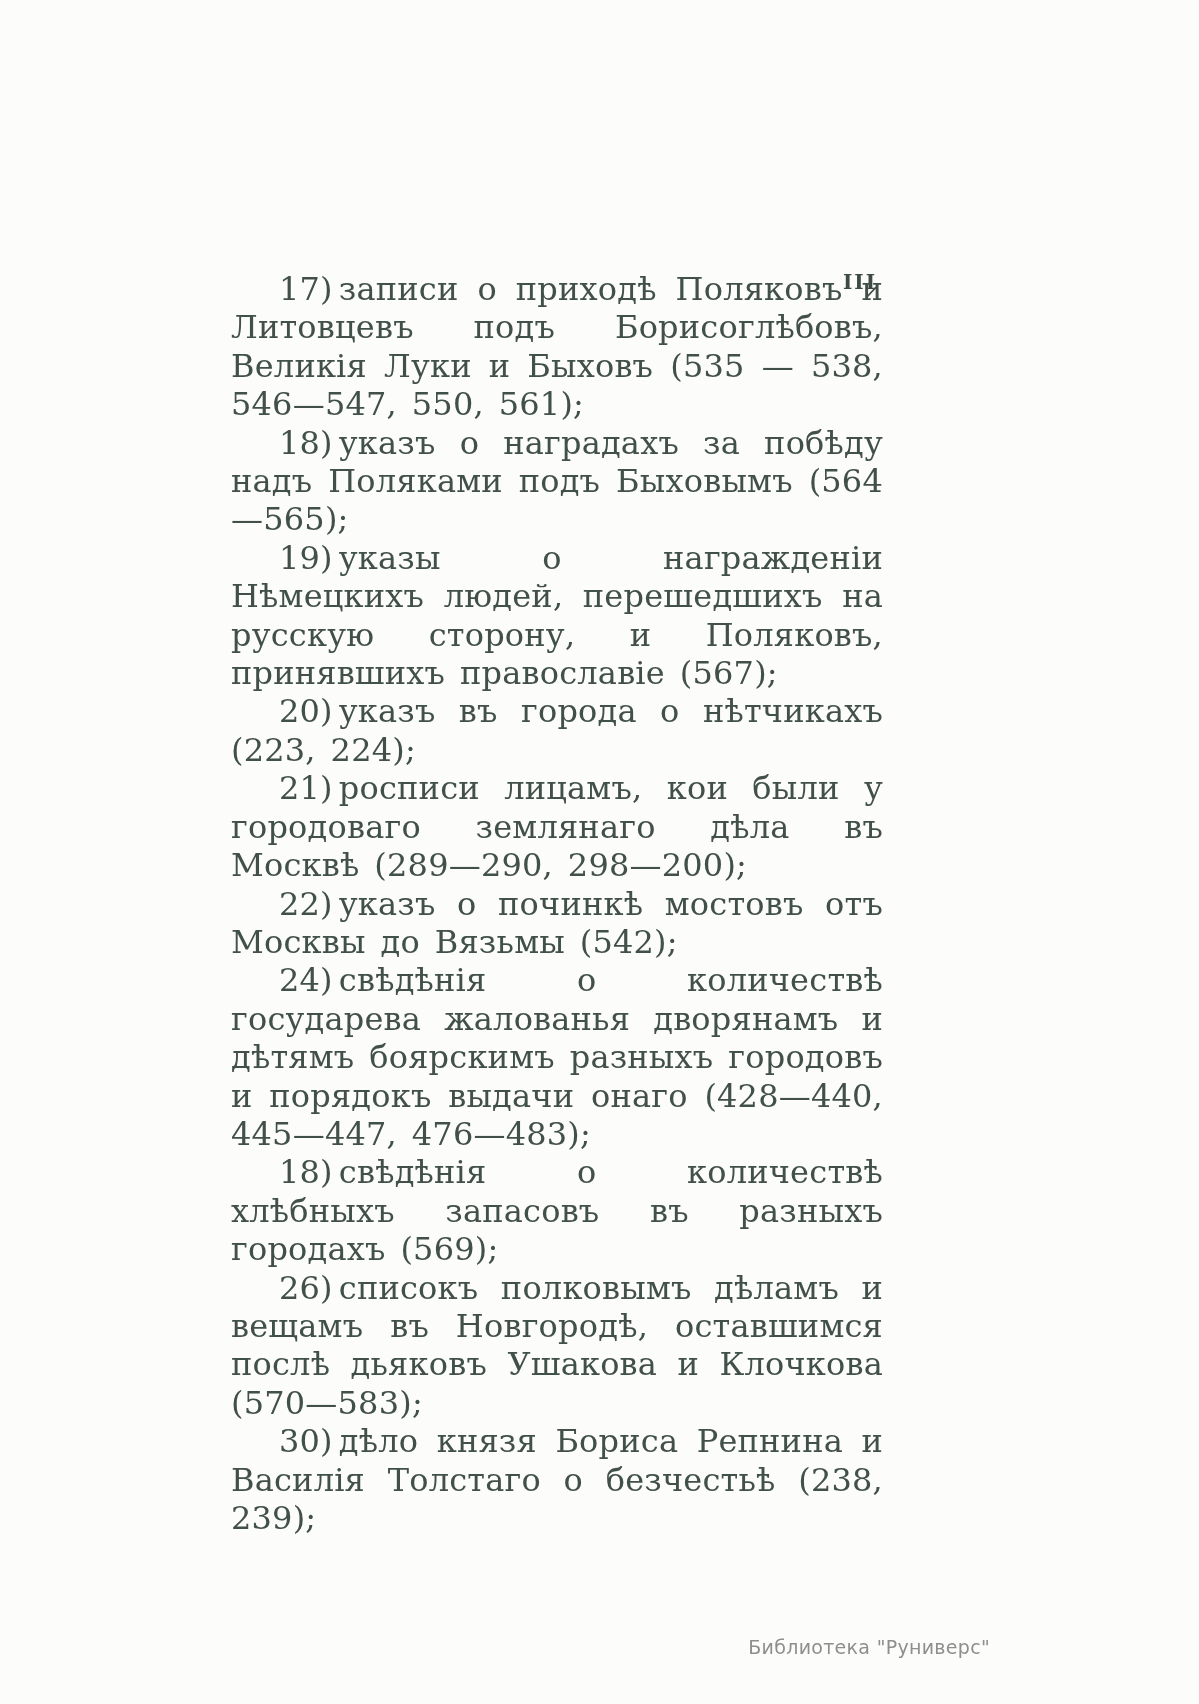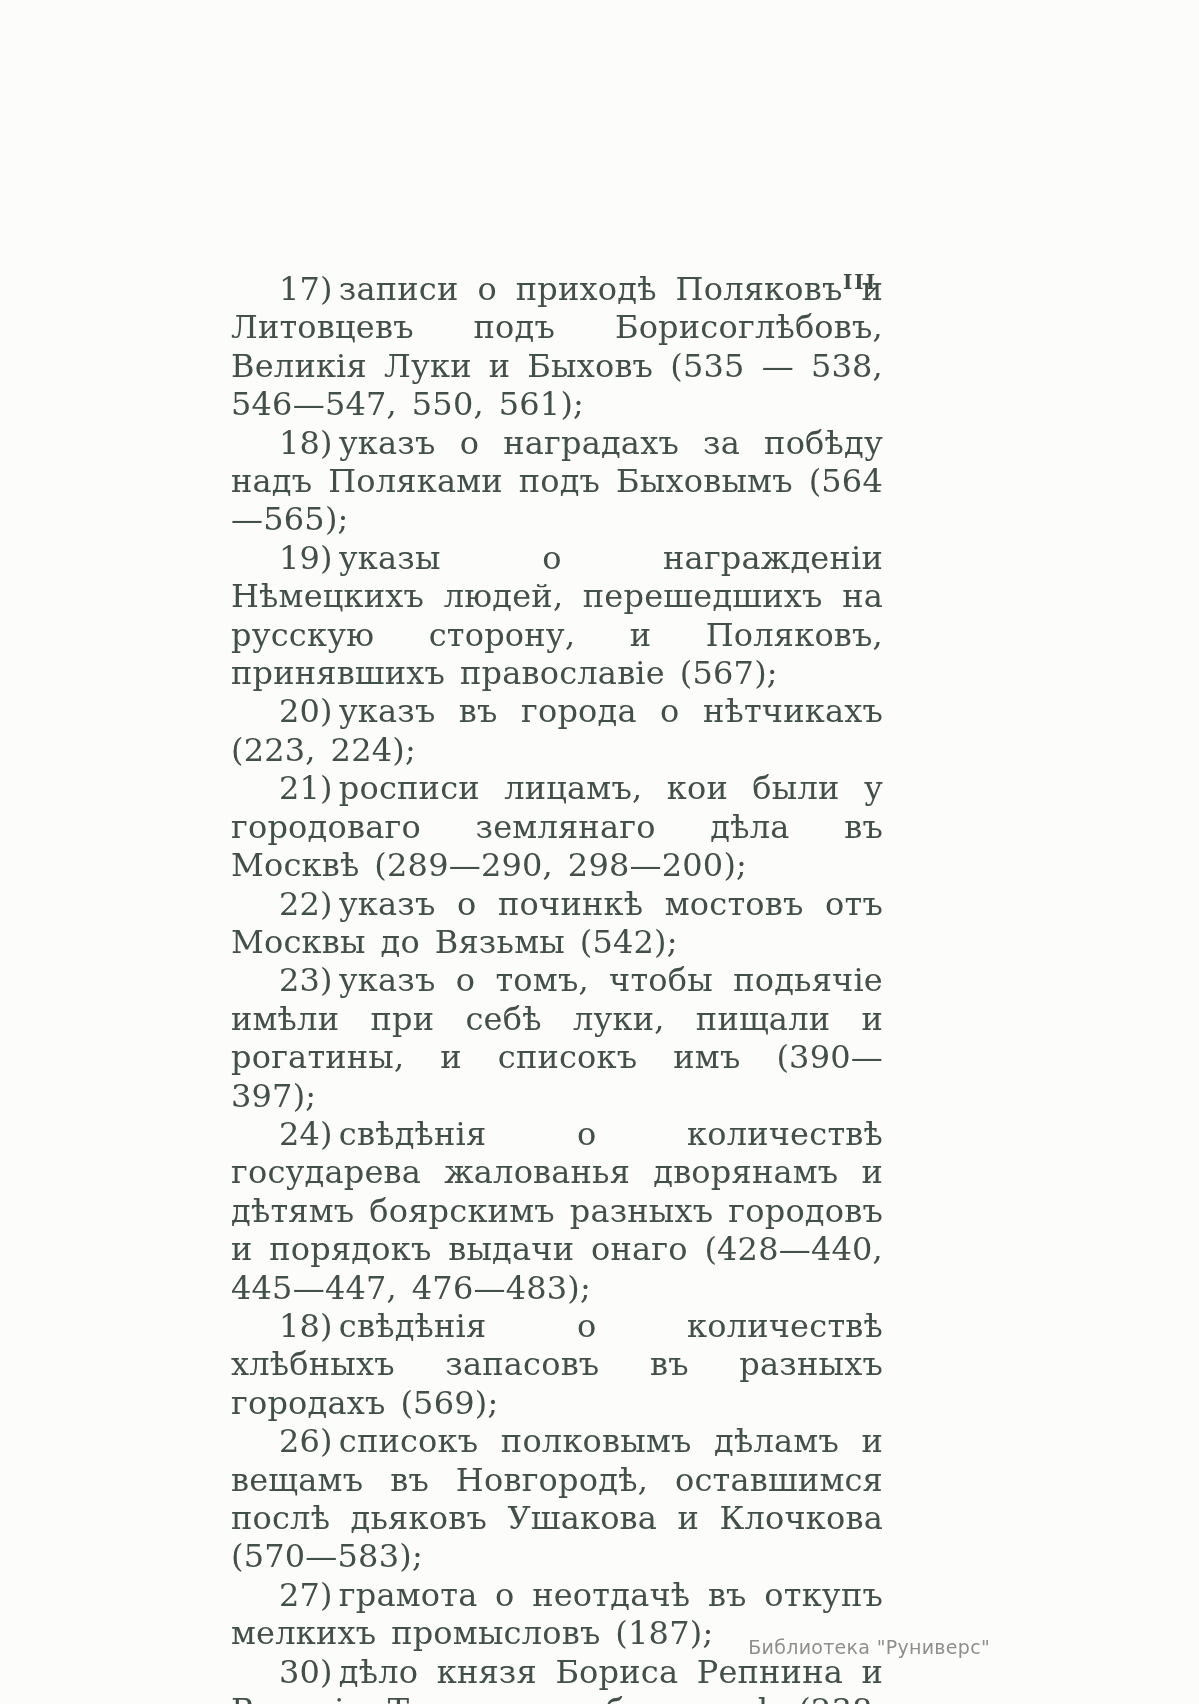--- a/index.html
+++ b/index.html
@@ -65,23 +65,21 @@
 
   <div class="page-number">III</div>
 
   <div class="entries">
     <p class="entry"><span class="num">17)</span><span>записи о приходѣ Поляковъ и Литовцевъ подъ Борисоглѣбовъ, Великія Луки и Быховъ (535 — 538, 546—547, 550, 561);</span></p>
     <p class="entry"><span class="num">18)</span><span>указъ о наградахъ за побѣду надъ Поляками подъ Быховымъ (564—565);</span></p>
     <p class="entry"><span class="num">19)</span><span>указы о награжденіи Нѣмецкихъ людей, перешедшихъ на русскую сторону, и Поляковъ, принявшихъ православіе (567);</span></p>
     <p class="entry"><span class="num">20)</span><span>указъ въ города о нѣтчикахъ (223, 224);</span></p>
     <p class="entry"><span class="num">21)</span><span>росписи лицамъ, кои были у городоваго землянаго дѣла въ Москвѣ (289—290, 298—200);</span></p>
     <p class="entry"><span class="num">22)</span><span>указъ о починкѣ мостовъ отъ Москвы до Вязьмы (542);</span></p>
-    <p class="entry"><span class="num">23)</span><span>указъ о томъ, чтобы подьячіе имѣли при себѣ луки, пищали и рогатины, и списокъ имъ (390—397);</span></p>
     <p class="entry"><span class="num">24)</span><span>свѣдѣнія о количествѣ государева жалованья дворянамъ и дѣтямъ боярскимъ разныхъ городовъ и порядокъ выдачи онаго (428—440, 445—447, 476—483);</span></p>
     <p class="entry"><span class="num">18)</span><span>свѣдѣнія о количествѣ хлѣбныхъ запасовъ въ разныхъ городахъ (569);</span></p>
     <p class="entry"><span class="num">26)</span><span>списокъ полковымъ дѣламъ и вещамъ въ Новгородѣ, оставшимся послѣ дьяковъ Ушакова и Клочкова (570—583);</span></p>
-    <p class="entry"><span class="num">27)</span><span>грамота о неотдачѣ въ откупъ мелкихъ промысловъ (187);</span></p>
     <p class="entry"><span class="num">30)</span><span>дѣло князя Бориса Репнина и Василія Толстаго о безчестьѣ (238, 239);</span></p>
   </div>
 
   <div class="watermark">Библиотека "Руниверс"</div>
 
 </div>
 
 </body></html>

